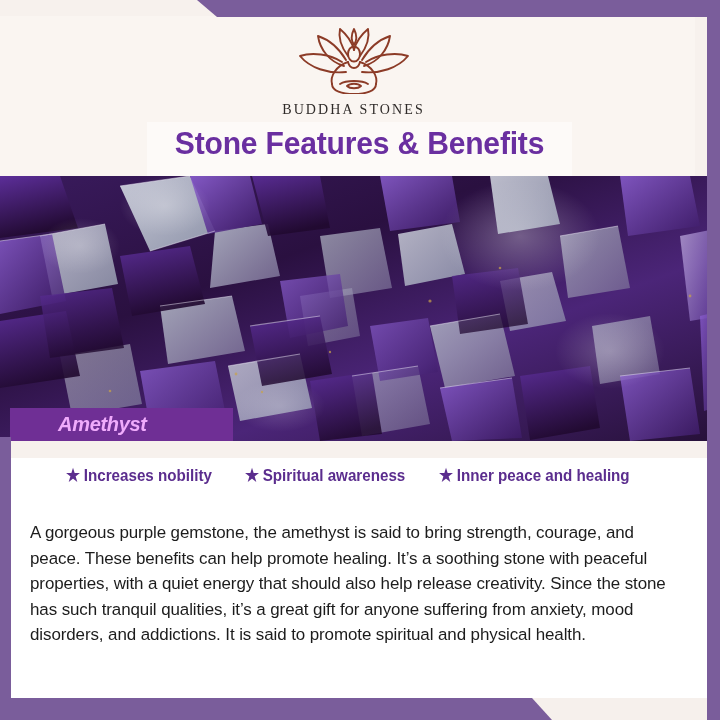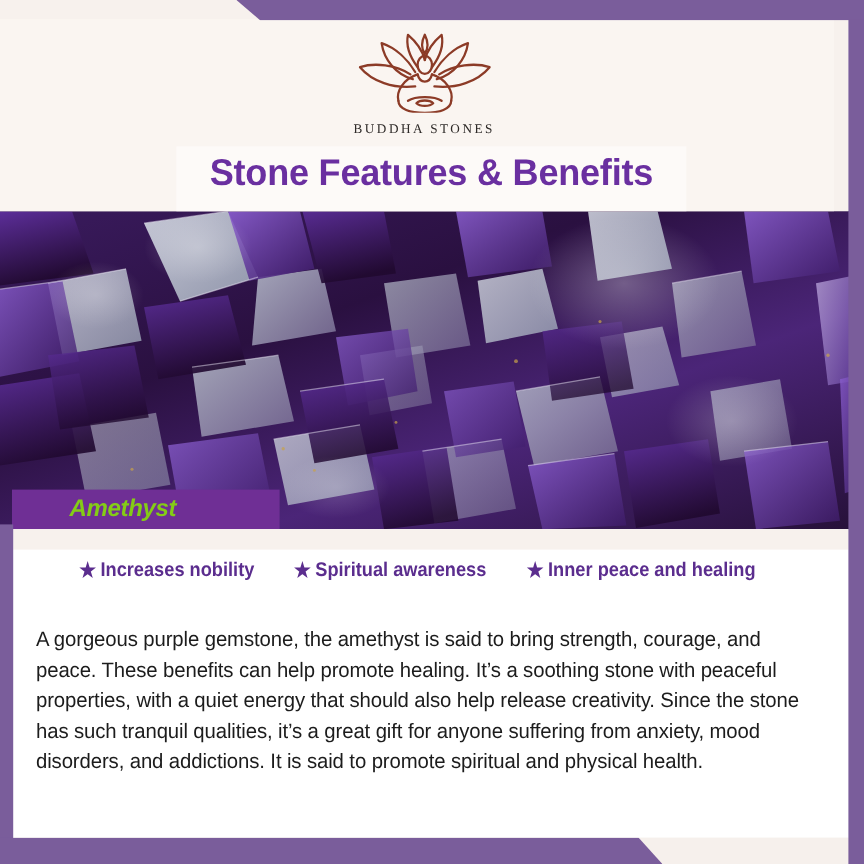--- a/index.html
+++ b/index.html
@@ -75,21 +75,21 @@
     left: 0; right: 13px; top: 26px;
     display: flex;
     flex-direction: column;
     align-items: center;
     z-index: 3;
   }
   .logo-mark { width: 132px; height: 68px; display: block; }
   .logo-word {
     margin-top: 8px;
     font-family: "Liberation Serif", serif;
-    font-size: 11px;
+    font-size: 14px;
     letter-spacing: 2.1px;
     color: #2e2a28;
     font-weight: 400;
   }
 
   .title-plate {
     position: absolute;
     left: 147px; top: 122px;
     width: 425px; height: 54px;
     background: #fdfaf8;
@@ -125,21 +125,21 @@
     position: absolute;
     left: 10px; top: 408px;
     width: 223px; height: 33px;
     background: #6f2f95;
     z-index: 4;
     display: flex;
     align-items: center;
   }
   .stone-label span {
     margin-left: 48px;
-    color: #84cc16;
+    color: #f0abfc;
     font-size: 20px;
     font-weight: bold;
     font-style: italic;
     letter-spacing: -0.3px;
     font-family: "Liberation Sans", sans-serif;
   }
 
   
   .content {
     position: absolute;

